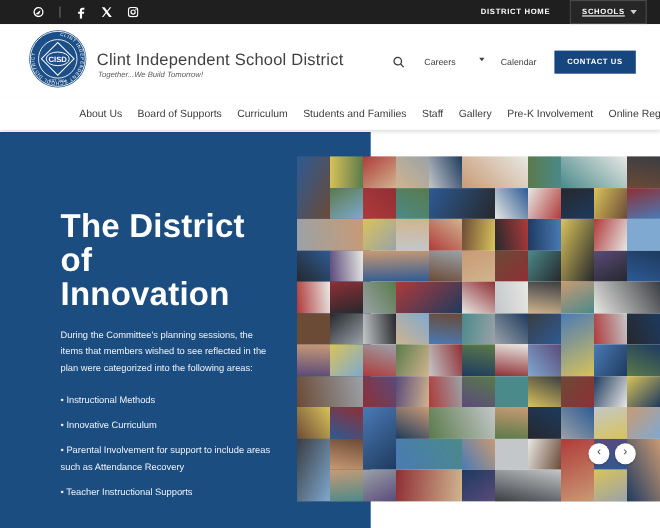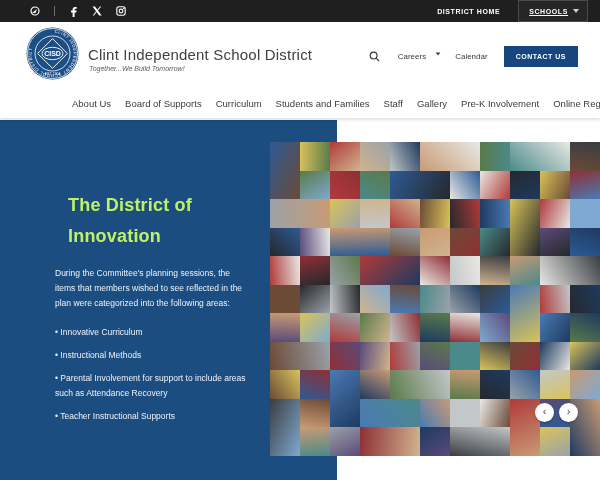--- a/index.html
+++ b/index.html
@@ -48,21 +48,21 @@
   }
   .brand-tagline {
     position:absolute; left:89px; top:43px; font-size:7px; font-style:italic;
     color:#5a5a5a;
   }
   .header-actions {
     position:absolute; right:22px; top:24px; display:flex; align-items:center;
   }
   .search-btn { cursor:pointer; margin-right:18px; display:flex; }
   .hdr-link {
-    font-size:8px; color:#3c3c3c; cursor:pointer; display:flex; gap:9px;
+    font-size:8px; color:#3c3c3c; cursor:pointer; display:flex; gap:21px;
   }
   .hdr-link .caret-down { border-top-color:#3c3c3c; transform:scale(0.8); }
   .careers { margin-right:14px; }
   .calendar { margin-right:16px; }
   .contact-btn {
     background:#17457e; color:#fff; font-size:7px; font-weight:bold;
     letter-spacing:0.5px; padding:7px 12px; border:none; cursor:pointer;
   }
 
   
@@ -75,22 +75,22 @@
     font-size:9.5px; color:#3c3c3c; font-weight:500; white-space:nowrap; cursor:pointer;
   }
 
   
   .hero-panel {
     position:absolute; left:0; top:120px; width:337px; height:360px;
     background:#1b4d80; z-index:1;
   }
   .hero-content { position:absolute; left:55px; top:70px; width:200px; }
   .hero-heading {
-    color:#bef264; font-size:18px; font-weight:bold; line-height:31px;
-    letter-spacing:0.2px; width:180px;margin-left:13px;
+    color:#ffffff; font-size:30px; font-weight:bold; line-height:31px;
+    letter-spacing:0.2px; width:180px;
   }
   .hero-label { margin-top:22px; color:#eef3f9; font-size:8.5px; }
   .hero-paragraph {
     margin-top:14px; color:#eef3f9; font-size:8.5px; line-height:15px; width:190px;
   }
   .hero-bullets { margin-top:14px; width:200px; }
   .hero-bullet {
     color:#eef3f9; font-size:8.5px; line-height:15px; margin-bottom:8px;
   }
   .hero-bullet::before { content:"• "; }
@@ -203,22 +203,22 @@
     <span class="nav-item">Gallery</span>
     <span class="nav-item">Pre-K Involvement</span>
     <span class="nav-item">Online Registration</span>
   </div>
 
   <div class="hero-panel">
     <div class="hero-content">
       <div class="hero-heading">The District of Innovation</div>
       <div class="hero-paragraph">During the Committee's planning sessions, the items that members wished to see reflected in the plan were categorized into the following areas:</div>
       <div class="hero-bullets">
+        <div class="hero-bullet">Instructional Methods</div>
         <div class="hero-bullet">Innovative Curriculum</div>
-        <div class="hero-bullet">Instructional Methods</div>
         <div class="hero-bullet">Parental Involvement for support to include areas such as Attendance Recovery</div>
         <div class="hero-bullet">Teacher Instructional Supports</div>
       </div>
     </div>
   </div>
 
   <div class="collage" id="collage">
       <div class="tile" style="background: linear-gradient(295deg, rgb(107, 74, 54), rgb(45, 90, 148)); grid-row: span 2;"></div>
       <div class="tile" style="background: linear-gradient(272deg, rgb(90, 122, 74), rgb(217, 195, 90));"></div>
       <div class="tile" style="background: linear-gradient(141deg, rgb(176, 58, 58), rgb(208, 180, 142));"></div>

